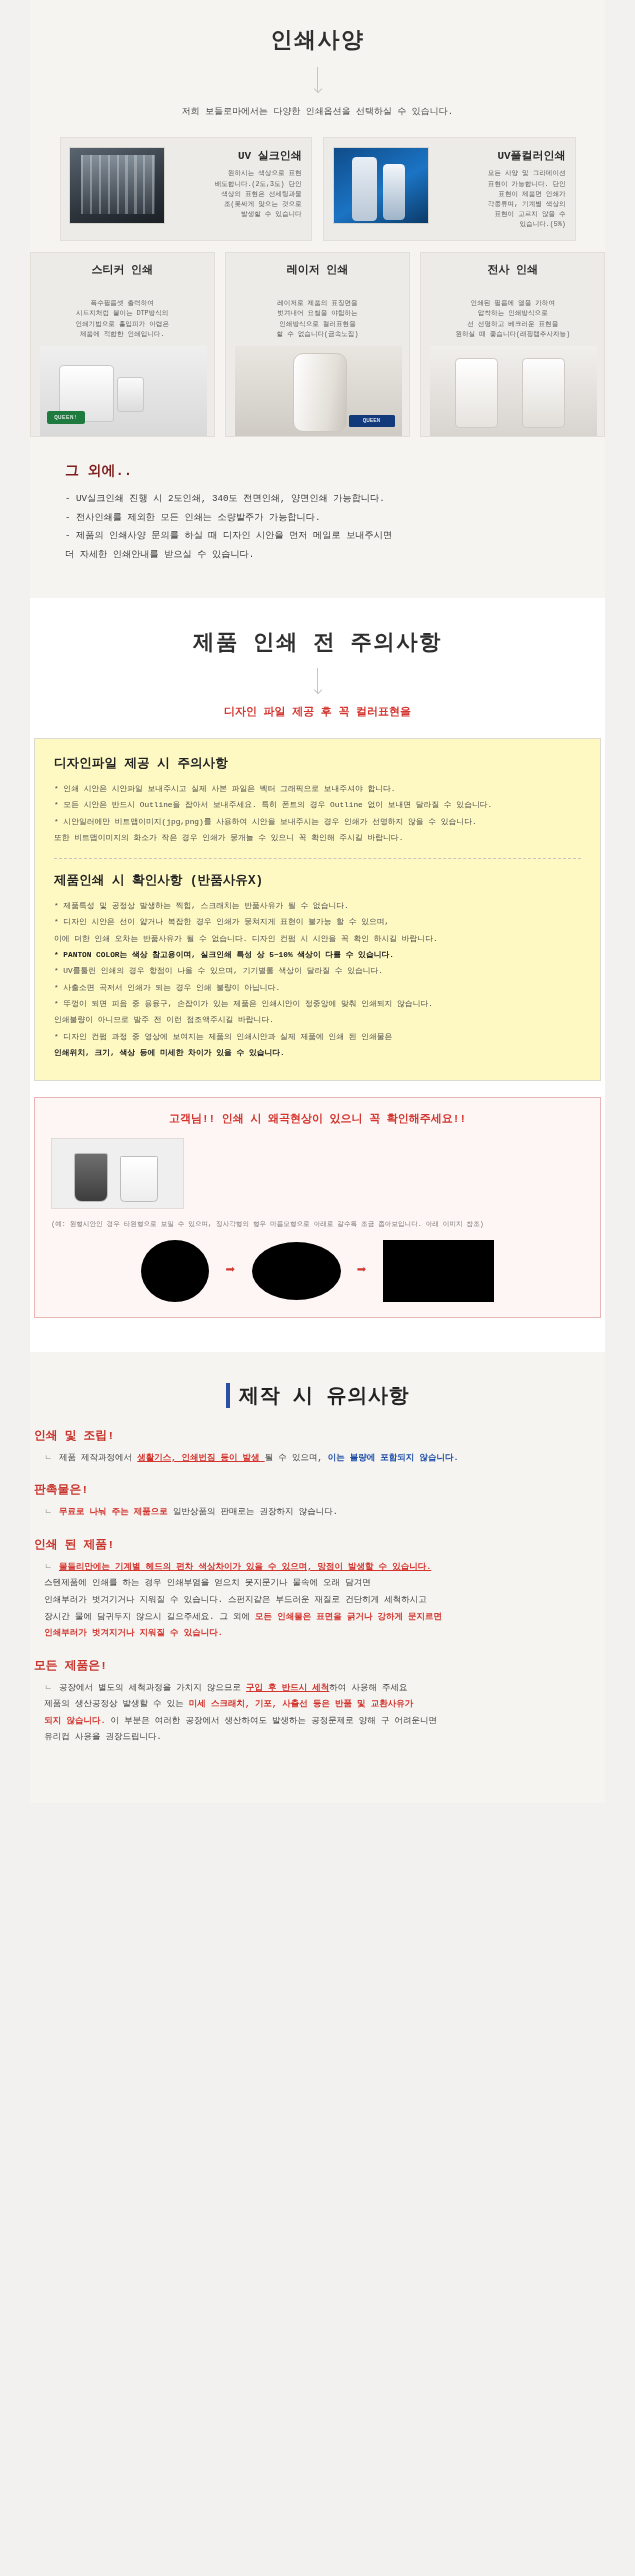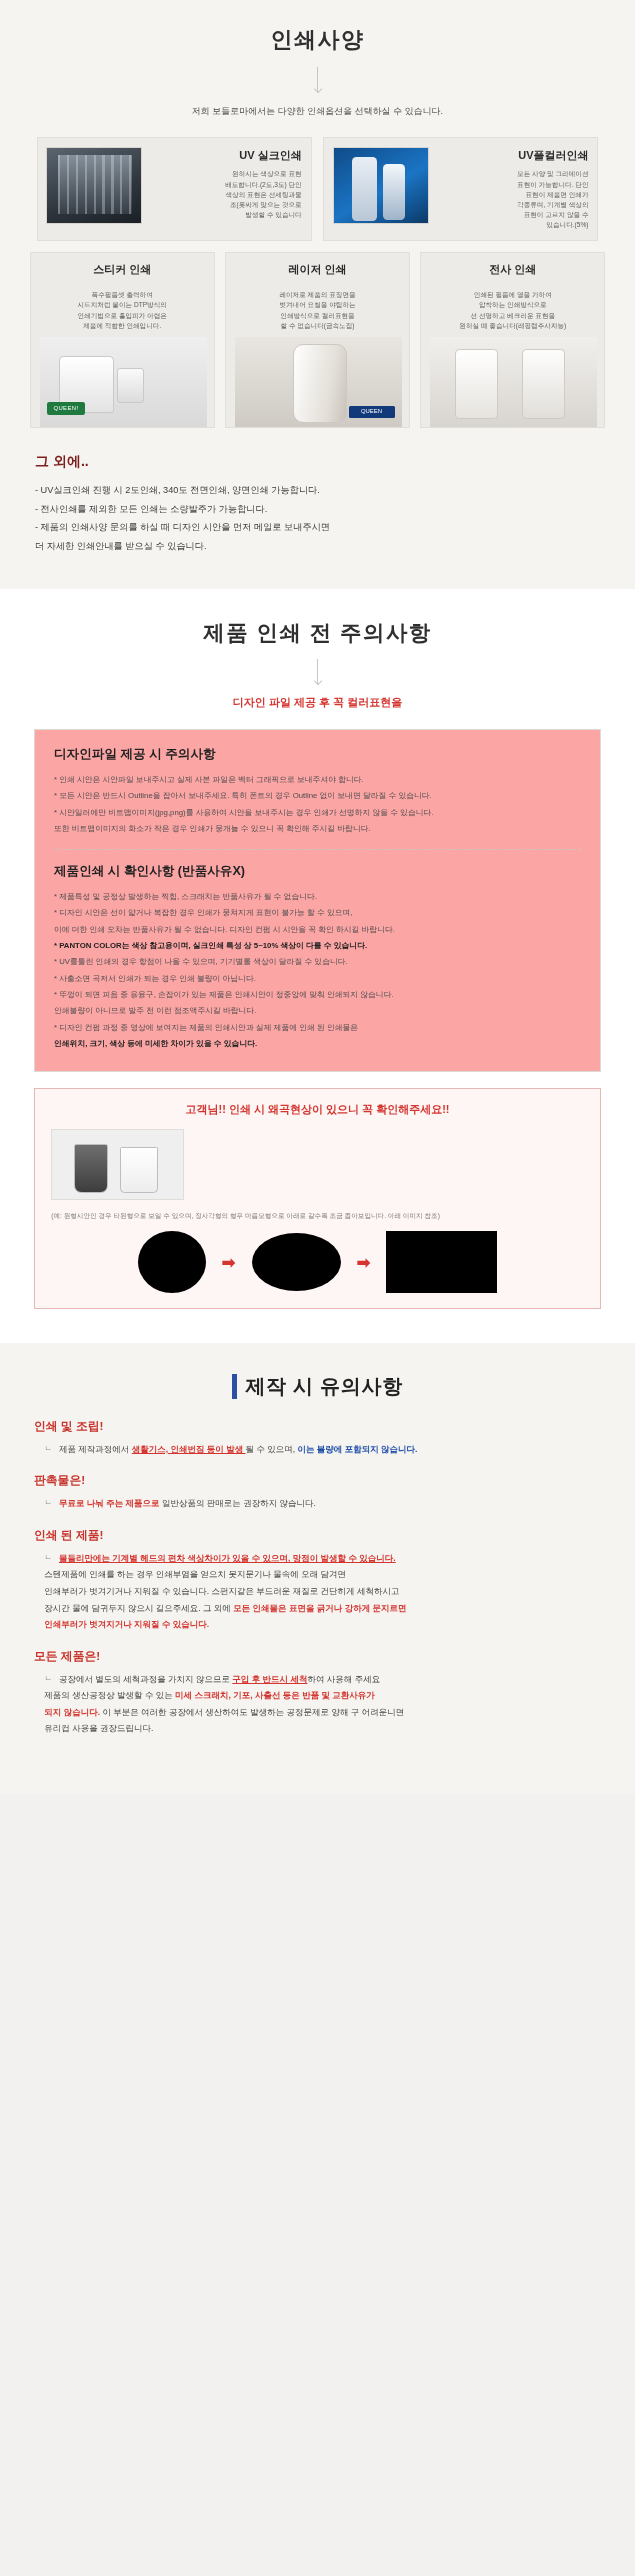--- a/index.html
+++ b/index.html
@@ -2,21 +2,21 @@
 <html style="font-size:11.8px"><head>
 <meta charset="utf-8">
 <style>
   * { box-sizing: border-box; margin: 0; padding: 0; }
   body {
     width: 635px;
     background: #f2f1ef;
     font-family: "Liberation Sans", sans-serif;
     color: #333;
   }
-  .page { width: 635px; margin: 0 auto; }
+  .page { width: 575px; margin: 0 auto; font-family: Liberation Mono, monospace; }
 
   
   .sec1 { background: #f5f4f1; padding: 25px 0 34px; }
   .sec-title {
     text-align: center;
     font-size: 22px;
     font-weight: bold;
     letter-spacing: 1.5px;
     color: #2f2f2f;
     padding-bottom: 7.4px;
@@ -57,21 +57,21 @@
   }
 
   .cards-row3 {
     display: flex; justify-content: center; gap: 10.3px;
     padding: 11.8px 29.5px 0;
   }
   .card3 {
     width: 185px; background: #edebe7; border: 0.7px solid #e2dfd9;
     padding: 8.9px 8.9px 0;
   }
-  .card3 .card-h { text-align: center; font-size: 11px; margin-bottom: 13px;}
+  .card3 .card-h { text-align: center; font-size: 11px; margin-bottom: 22px;}
   .card3 .card-p { text-align: center; font-size: 6.6px; min-height: 31px;}
   .thumb3 {
     width: 167px; height: 90px; margin: 5.9px auto 0;
     position: relative; overflow: hidden;
   }
 
   
   .ph { position: absolute; inset: 0; }
   .ph-uv-silk { background: linear-gradient(160deg,#5a6570,#2e353d 60%,#1b2026); }
   .ph-uv-silk:before{
@@ -140,21 +140,21 @@
   }
 
   
   .sec2 { background: #ffffff; padding: 29.5px 0 34px; }
   .sec2 .sec-title { font-size: 21.4px; }
   .sec2-sub {
     text-align:center; color:#d4352f; font-weight:bold; font-size:11px;
     margin-top: 10.3px; margin-bottom: 19px;
   }
   .panel {
-    width: 567px; margin: 0 auto; background:#fca5a5;
+    width: 567px; margin: 0 auto; background:#fef9c3;
     border:0.7px solid #ddd9d3; padding: 16.2px 19px 17.7px;
   }
   .panel h3 {
     font-size: 12.6px; font-weight: bold; color:#222; margin-bottom: 10.3px;
   }
   .bullet {
     font-size: 7.8px; color:#4c4c4c; line-height:1.9; margin-bottom:1.5px;
   }
   .b-strong { color:#222; font-weight:bold; }
   .dashed {

